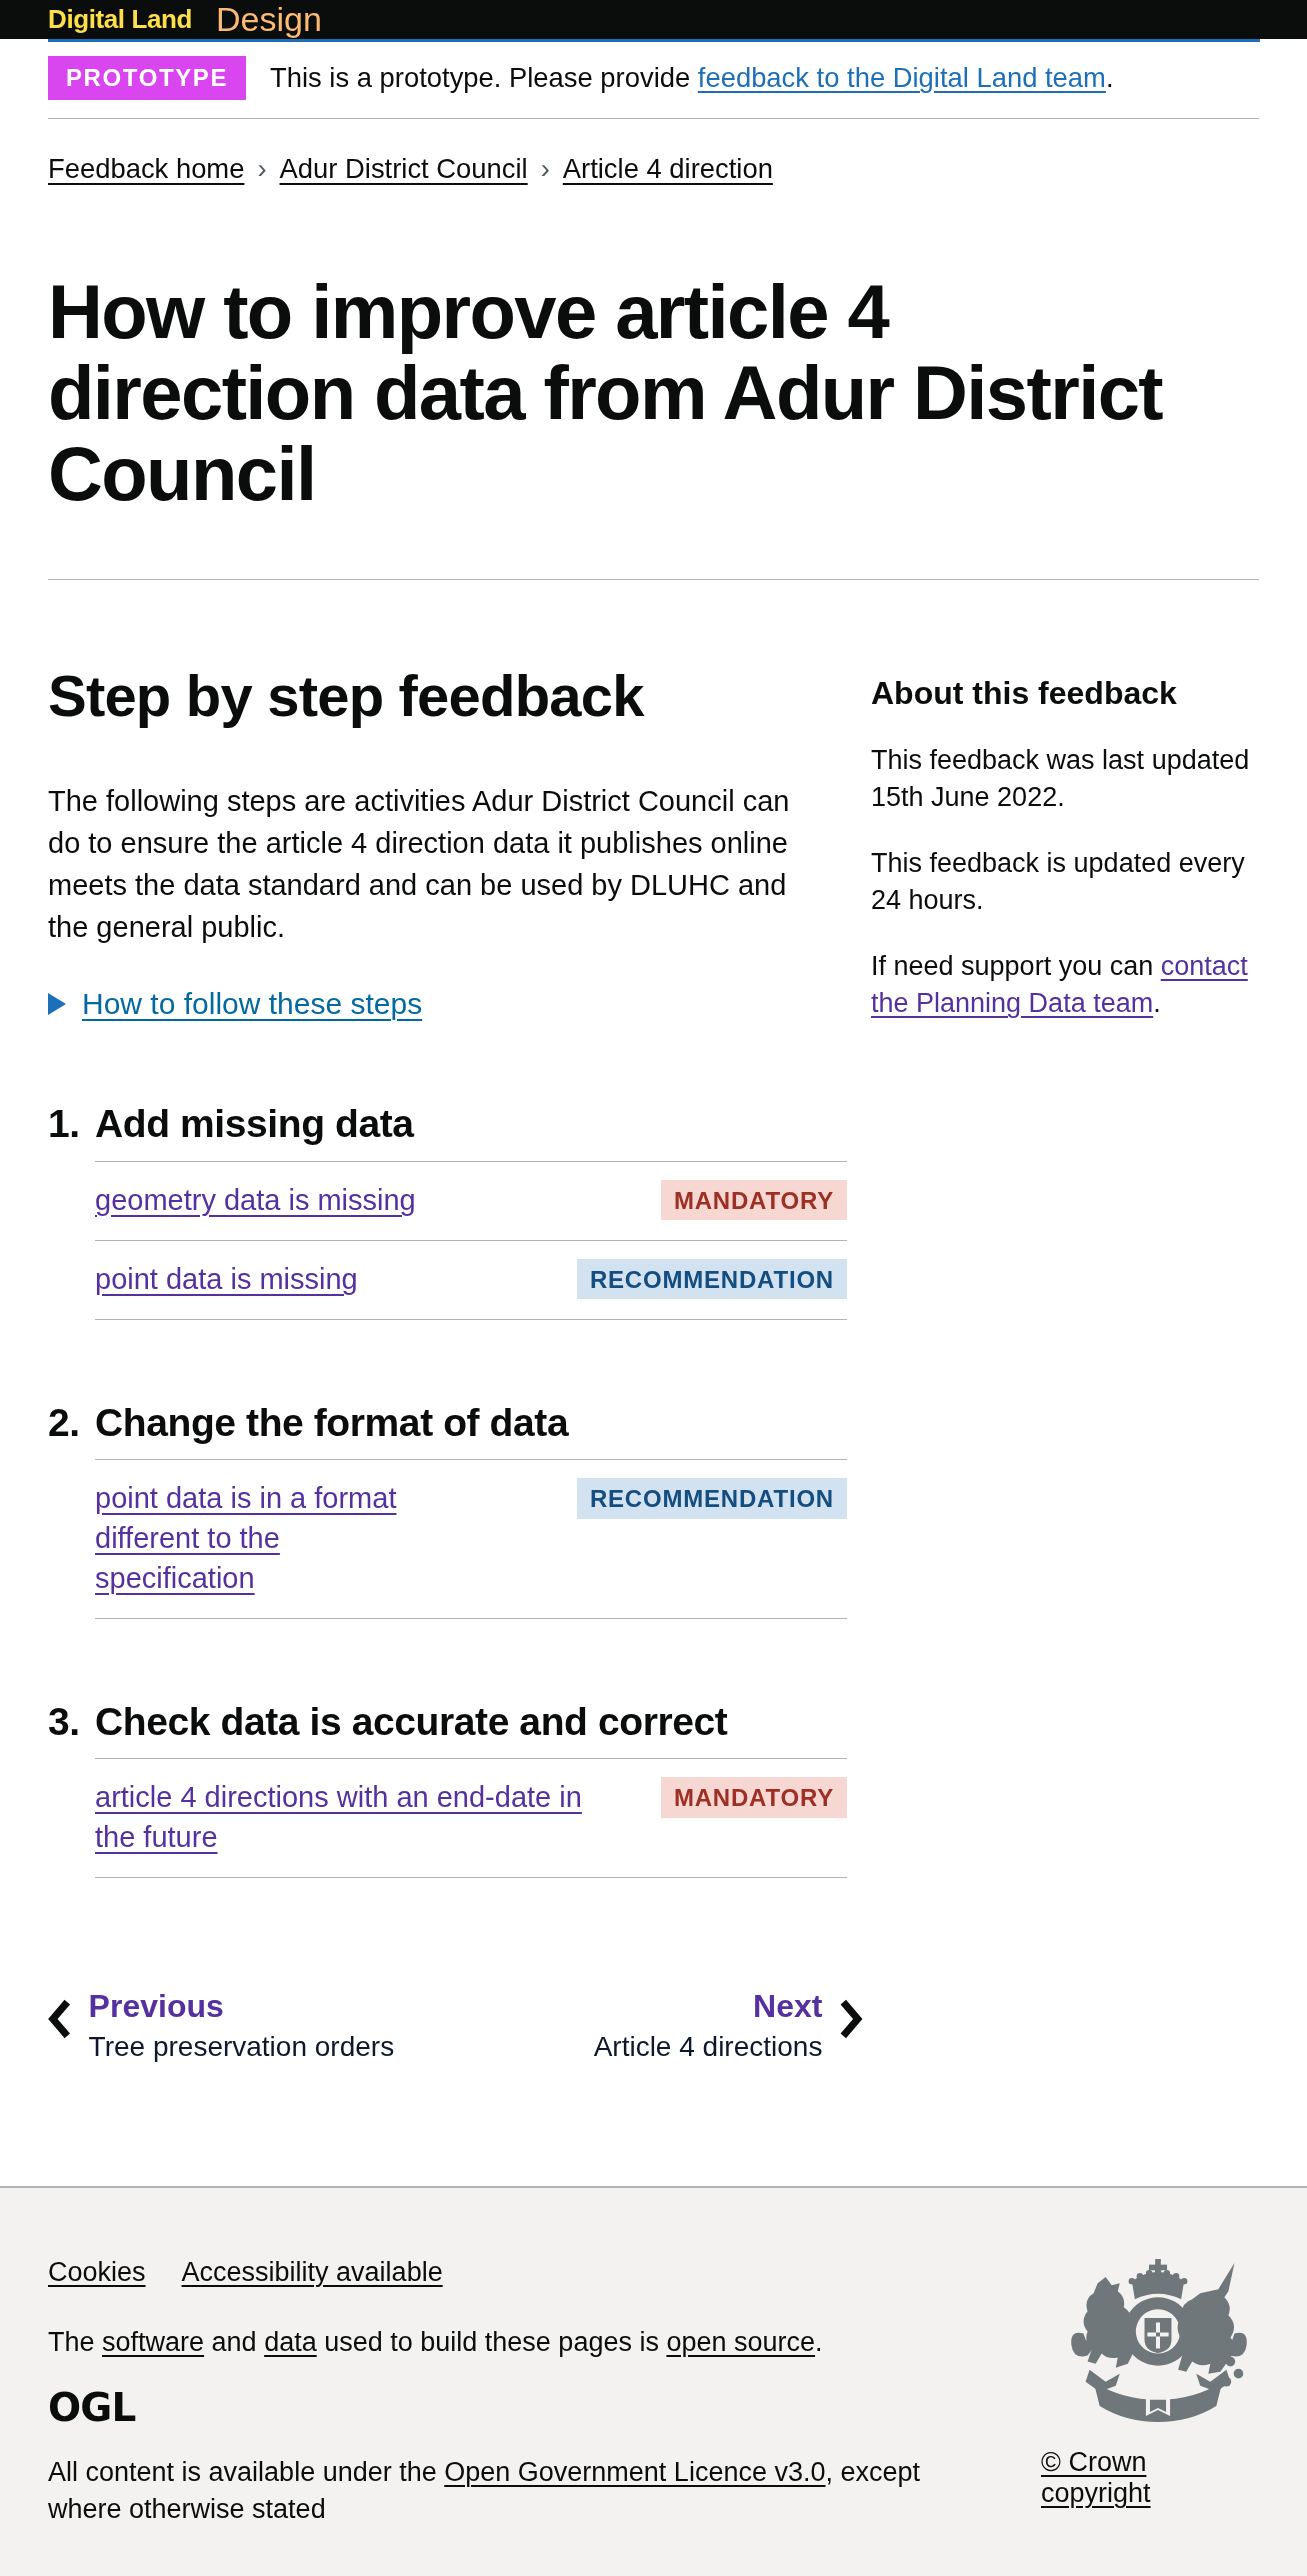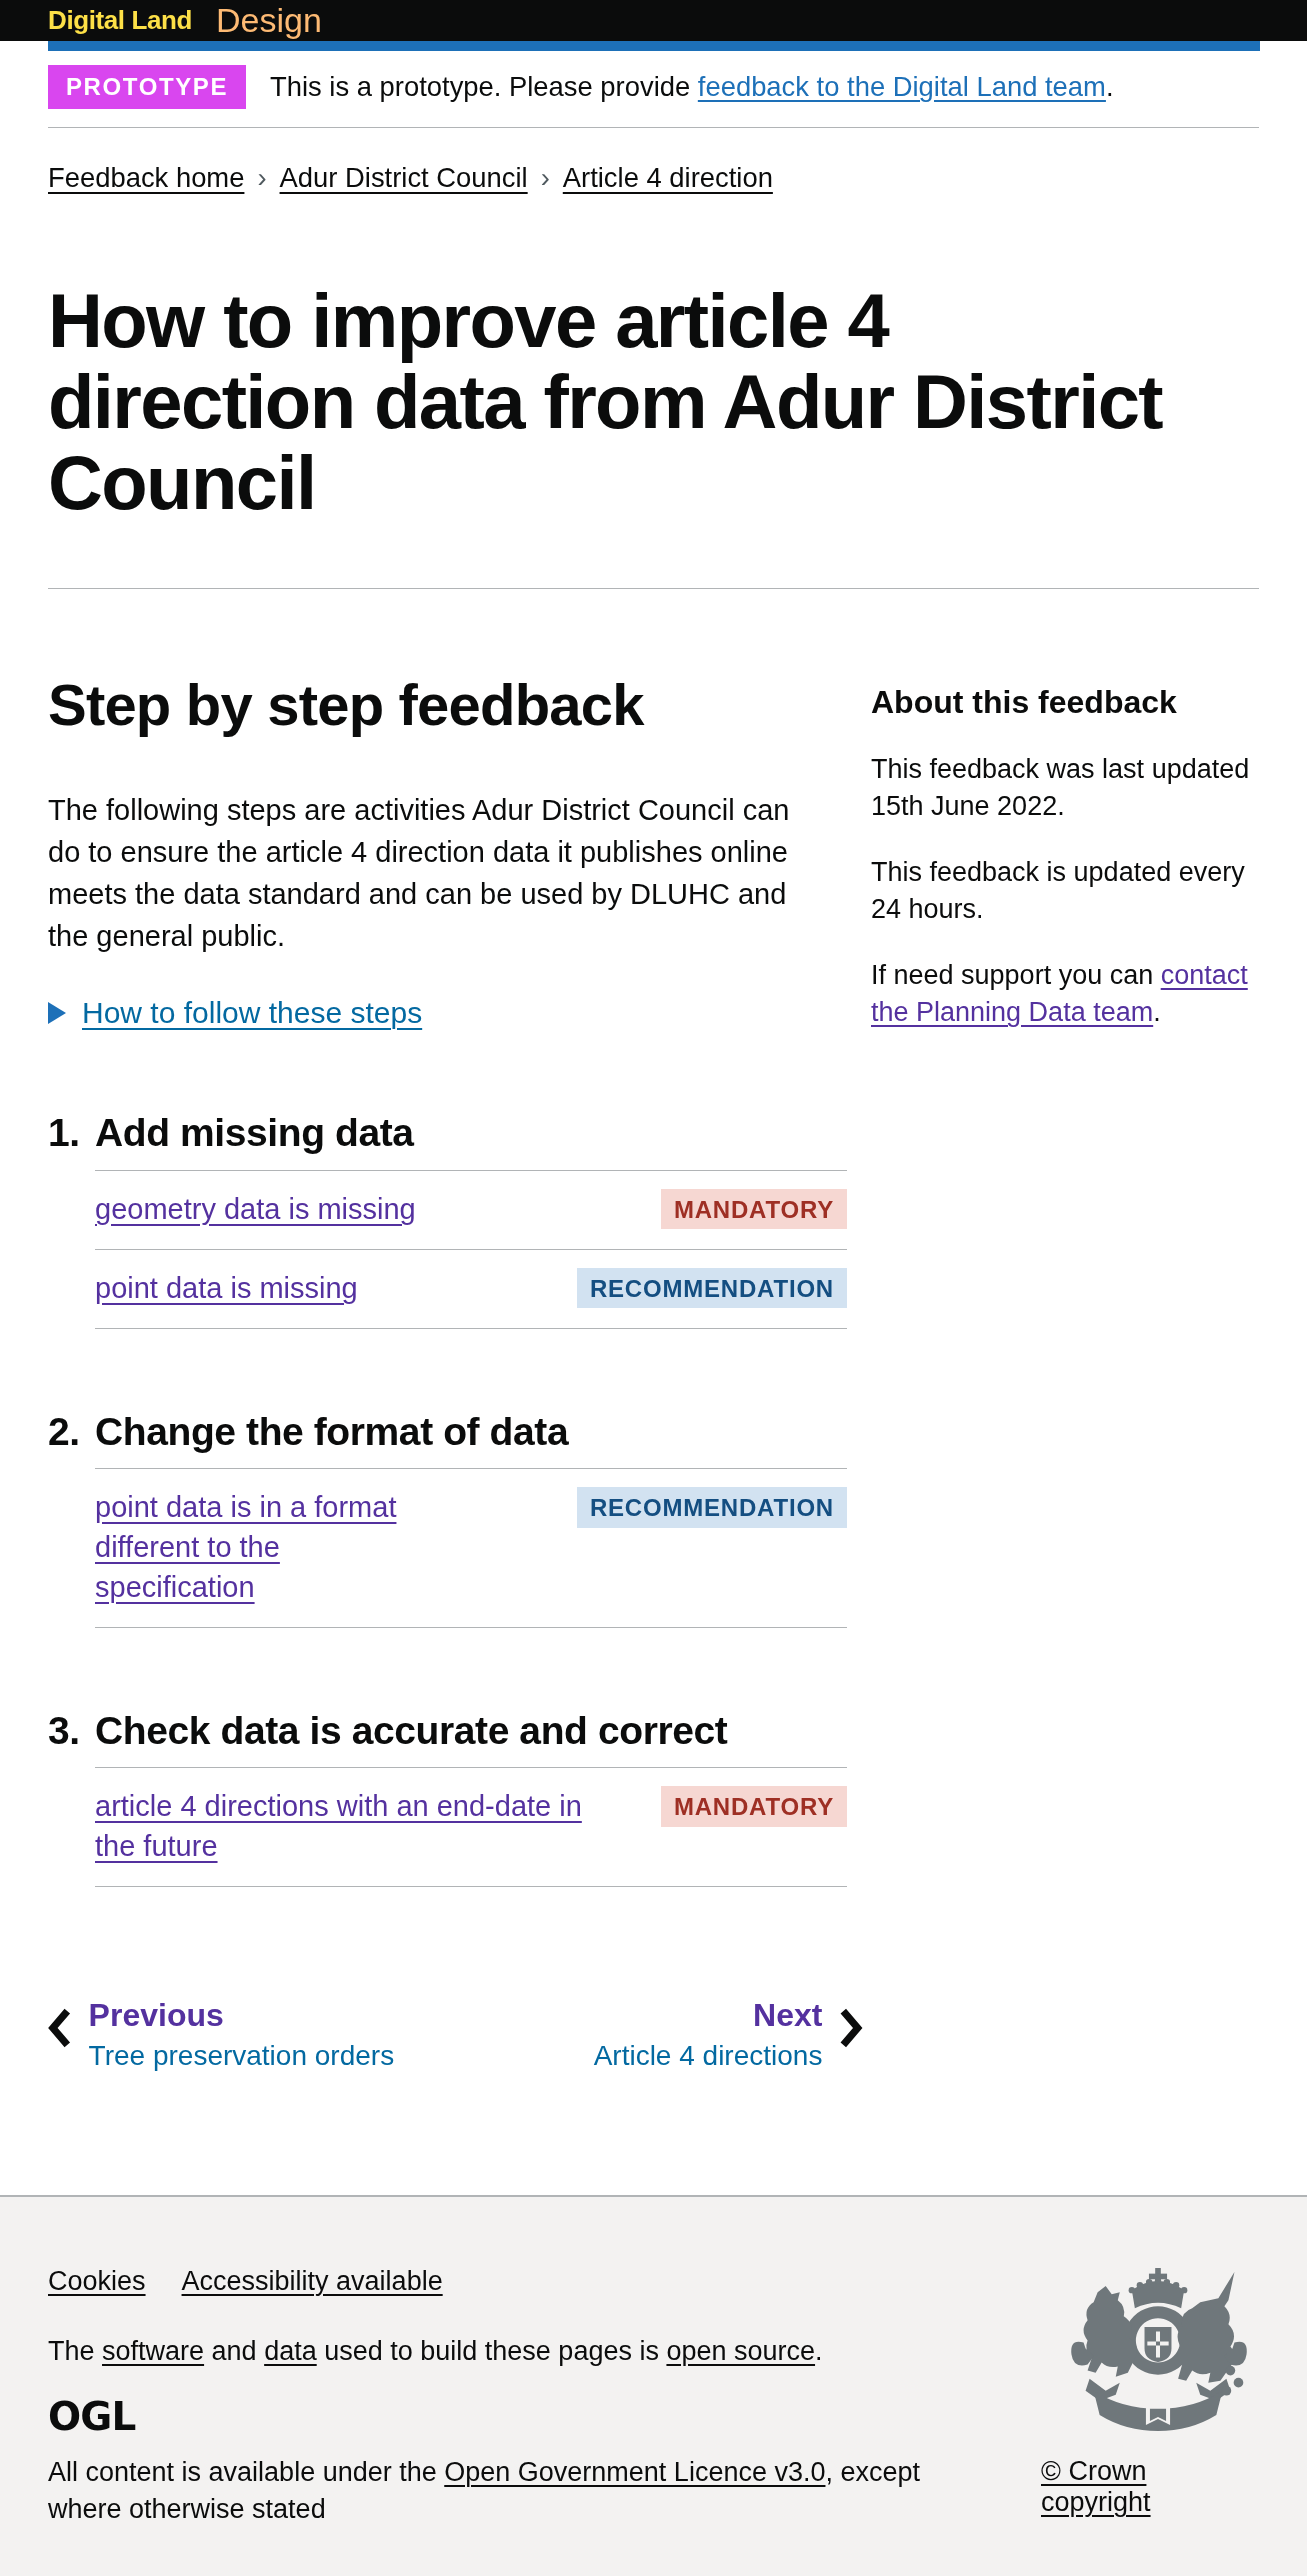--- a/index.html
+++ b/index.html
@@ -60,36 +60,36 @@
   .badge-recommendation { background:#d2e2f1; color:#144e81; }
 
   
   .pagination { margin-top:110px; width:815px; display:flex; justify-content:space-between; }
   .page-side { display:flex; align-items:flex-start; }
   .chev { margin-top:11.3px; flex:0 0 auto; }
   .page-prev .page-texts { margin-left:18px; }
   .page-next { text-align:right; }
   .page-next .page-texts { margin-right:18px; }
   .page-label { display:block; font-size:32px; line-height:37px; font-weight:bold; color:#54319f; text-decoration:none; }
-  .page-sub { display:block; margin-top:6.5px; font-size:28px; color:#0369a1; text-decoration:none; }
+  .page-sub { display:block; margin-top:6.5px; font-size:28px; color:#0f172a; text-decoration:none; }
 
   
   .col-side h3 { padding-top:94px; font-size:32px; line-height:39px; font-weight:bold; }
   .col-side p { margin-top:29px; font-size:27px; line-height:37px; }
   .link-purple { color:#54319f; text-decoration:underline; text-decoration-thickness:1.6px; text-underline-offset:4px; }
 
   
   footer { margin-top:123px; background:#f3f2f1; border-top:2.4px solid #b1b4b6; padding:69px 48px 48px; flex:1 0 auto; display:flex; justify-content:space-between; }
   .footer-left { max-width:952px; }
   .footer-links { display:flex; }
   .footer-links a { font-size:27px; color:#0b0c0c; text-decoration:underline; text-decoration-thickness:1.6px; text-underline-offset:4px; margin-right:36px; }
   .footer-meta { margin-top:36px; font-size:27px; line-height:37px; }
   .footer-meta a, .licence a { color:#0b0c0c; text-decoration:underline; text-decoration-thickness:1.6px; text-underline-offset:4px; }
   .ogl { margin-top:24px; font-size:39px; font-weight:900; letter-spacing:-0.8px; font-family:"DejaVu Sans","Liberation Sans",sans-serif; }
-  .licence { margin-top:15px; font-size:27px; line-height:37px; max-width:952px; }
+  .licence { margin-top:24px; font-size:27px; line-height:37px; max-width:952px; }
   .footer-right { width:218px; display:flex; flex-direction:column; align-items:flex-end; }
   .crest { width:202px; height:169px; }
   .copyright { margin-top:21px; font-size:27px; color:#0b0c0c; text-decoration:underline; text-decoration-thickness:1.6px; text-underline-offset:4px; }
 </style>
 </head>
 <body>
 
 <header class="app-header">
   <a class="product">Digital Land</a>
   <a class="service">Design</a>

